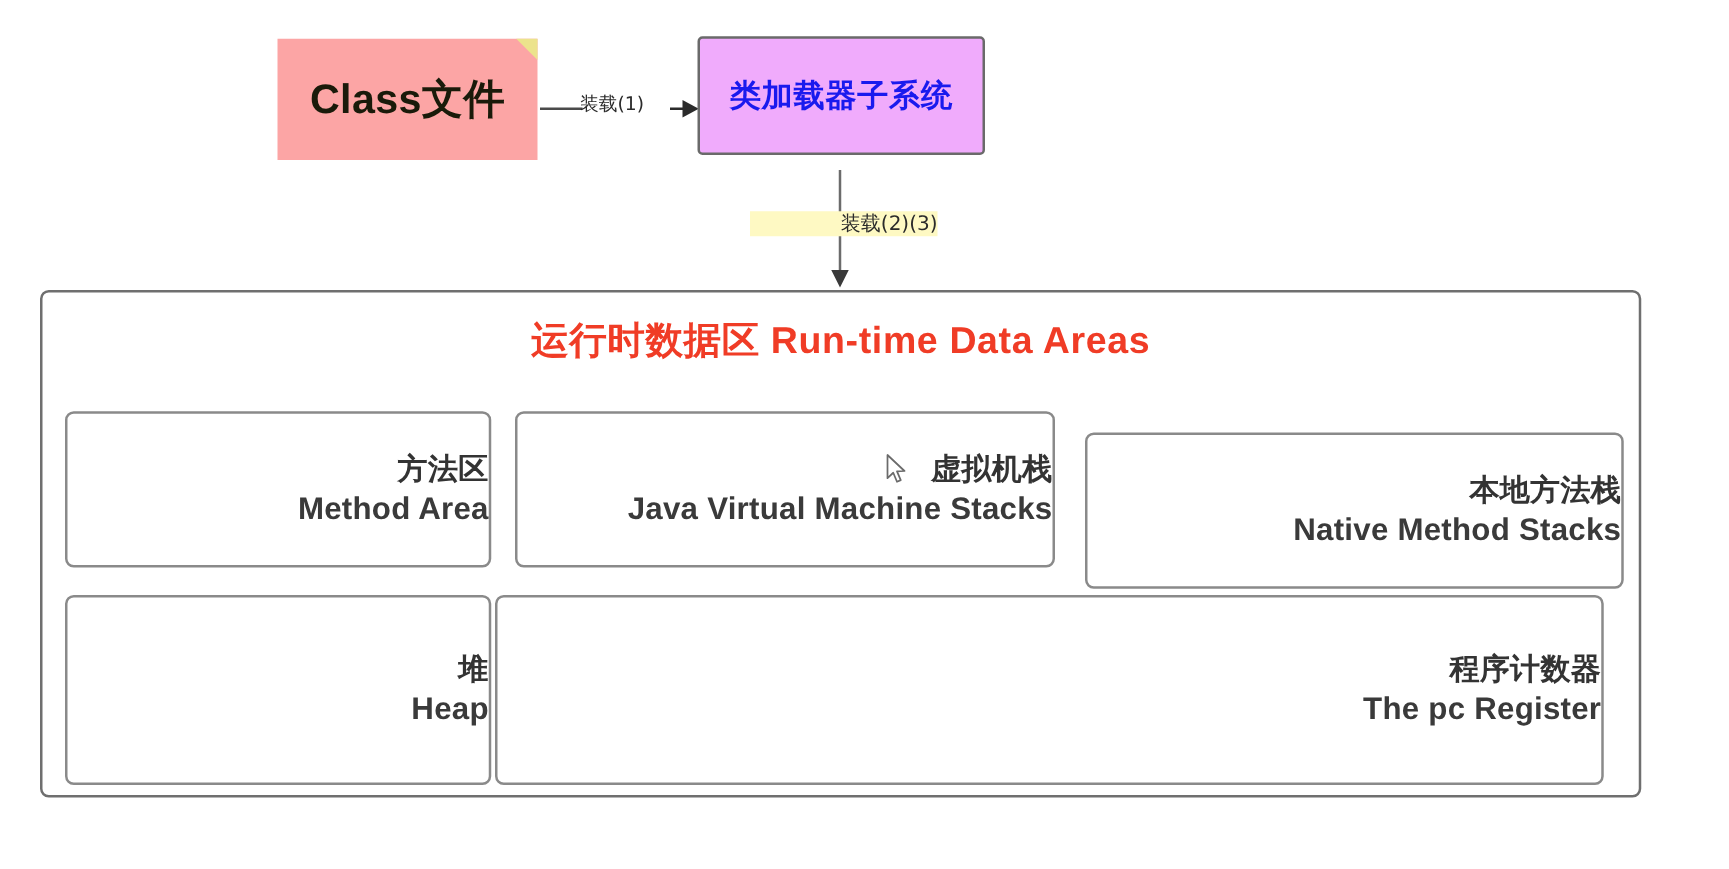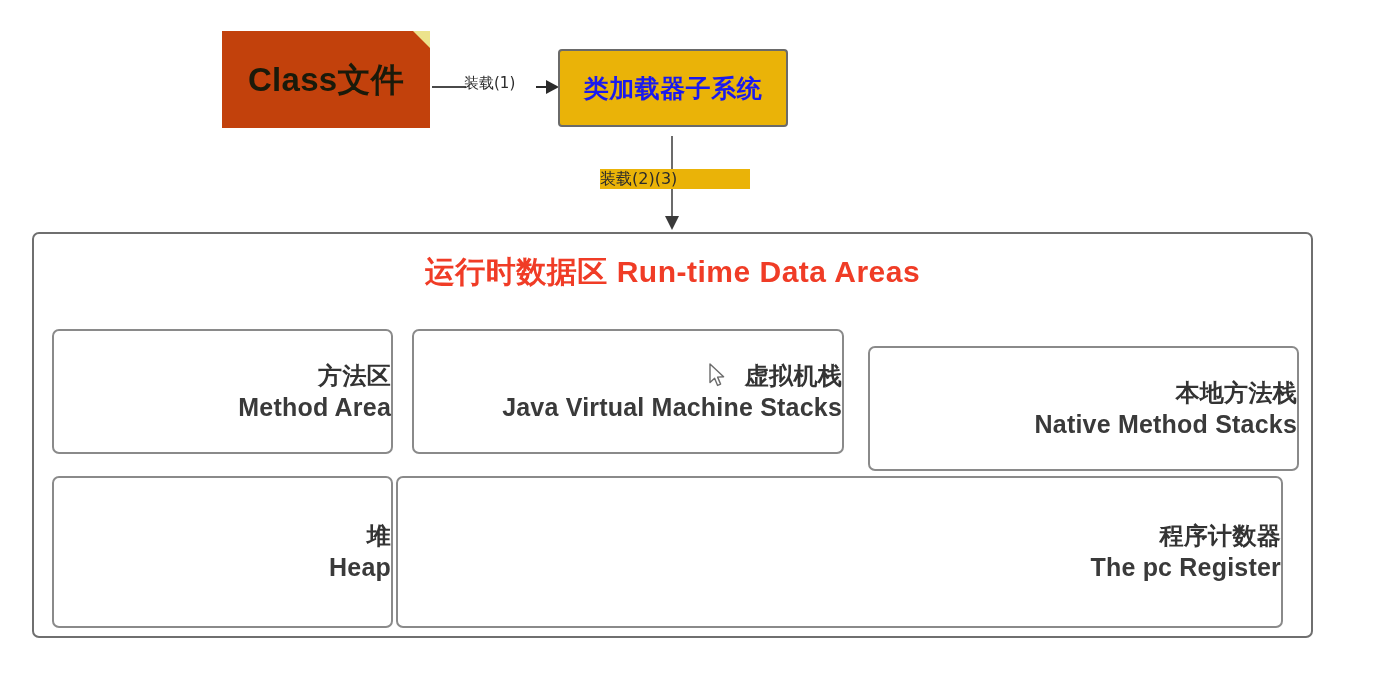--- a/index.html
+++ b/index.html
@@ -16,21 +16,21 @@
     -webkit-font-smoothing: antialiased;
   }
 
   
   #sticky-note {
     position: absolute;
     left: 222px;
     top: 31px;
     width: 208px;
     height: 97px;
-    background: #c2410c;
+    background: #fca5a5;
     box-sizing: border-box;
   }
   #sticky-note .fold {
     position: absolute;
     right: 0;
     top: 0;
     width: 0;
     height: 0;
     border-top: 17px solid #ece38c;
     border-left: 17px solid transparent;
@@ -89,26 +89,26 @@
     height: 0;
     border-left: 13px solid #2b2b2b;
     border-top: 7px solid transparent;
     border-bottom: 7px solid transparent;
   }
 
   
   #classloader-box {
     position: absolute;
     left: 558px;
-    top: 49px;
+    top: 29px;
     width: 230px;
-    height: 78px;
+    height: 95px;
     border: 2.5px solid #6a6a6a;
     border-radius: 4px;
-    background: #eab308;
+    background: #f0abfc;
     box-sizing: border-box;
     display: flex;
     align-items: center;
     justify-content: center;
   }
   #classloader-box .cl-label {
     font-size: 25px;
     font-weight: bold;
     color: #1a1aee;
     letter-spacing: 0.5px;
@@ -138,24 +138,24 @@
     height: 0;
     border-top: 14px solid #3a3a3a;
     border-left: 7px solid transparent;
     border-right: 7px solid transparent;
   }
   #load23-arrow .vlbl {
     position: absolute;
     left: 0;
     top: 33px;
     width: 150px;
-    text-align: left;
+    text-align: right;
     font-size: 16px;
     color: #2b2b2b;
-    background: #eab308;
+    background: #fef9c3;
     white-space: nowrap;
     font-family: "DejaVu Sans", sans-serif;
     line-height: 20px;
   }
 
   
   #runtime-container {
     position: absolute;
     left: 32px;
     top: 232px;

